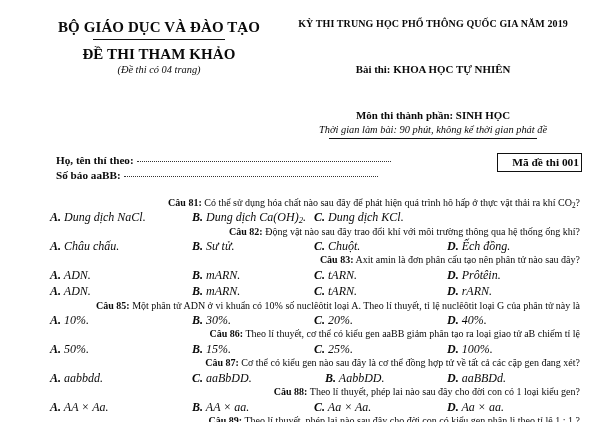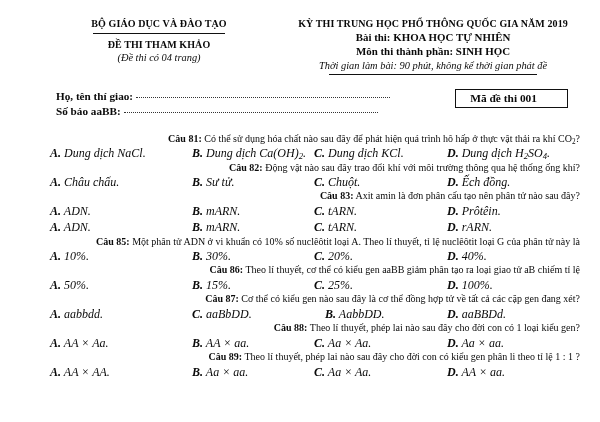--- a/index.html
+++ b/index.html
@@ -35,21 +35,21 @@
     width: 250px;
     text-align: center;
     flex: 0 0 auto;
   }
   .hdr-right {
     flex: 1 1 auto;
     text-align: center;
   }
   .hdr-line-bold {
     font-weight: bold;
-    font-size: 10px;
+    font-size: 15px;
     letter-spacing: .1px;
     line-height: 1.22;
     white-space: nowrap;
   }
   .hdr-line-bold.big {
     font-size: 10px;
   }
   .hdr-rule-left {
     width: 132px;
     height: 0;
@@ -66,20 +66,21 @@
     font-style: italic;
     font-size: 10.4px;
     line-height: 1.25;
     white-space: nowrap;
   }
   .hdr-sub {
     font-weight: bold;
     font-size: 10.9px;
     line-height: 1.3;
     white-space: nowrap;
+    margin-top: 32px;
   }
 
   
   .info-block {
     position: relative;
     margin-top: 14px;
     padding-left: 44px;
     height: 40px;
   }
   .info-row {
@@ -96,24 +97,24 @@
     flex: 0 0 auto;
     width: 254px;
     margin-left: 3px;
     border-bottom: 1.4px dotted #333;
     position: relative;
     top: -2px;
     height: 9px;
   }
   .code-box {
     position: absolute;
-    right: 20px;
+    right: 6px;
     top: 0px;
     border: 1.2px solid #111;
-    padding: 2px 30px 3px 14px;
+    padding: 2px 2px 3px 14px;
     font-weight: bold;
     font-size: 11.4px;
     white-space: nowrap;
     background: #fff;
   }
 
   
   .questions {
     margin-top: 4px;
     padding: 0 8px 0 22px;
@@ -170,39 +171,38 @@
       <div class="hdr-line-bold big">KỲ THI TRUNG HỌC PHỔ THÔNG QUỐC GIA NĂM 2019</div>
       <div class="hdr-sub">Bài thi: KHOA HỌC TỰ NHIÊN</div>
       <div class="hdr-sub">Môn thi thành phần: SINH HỌC</div>
       <div class="hdr-ital">Thời gian làm bài: 90 phút, không kể thời gian phát đề</div>
       <div class="hdr-rule-right"></div>
     </div>
   </div>
 
   <div class="info-block">
     <div class="info-row">
-      <span class="info-label">Họ, tên thí giao:</span>
+      <span class="info-label">Họ, tên thí theo:</span>
       <span class="info-dots"></span>
     </div>
     <div class="info-row">
       <span class="info-label">Số báo aaBB:</span>
       <span class="info-dots"></span>
     </div>
     <div class="code-box">Mã đề thi 001</div>
   </div>
 
   <div class="questions">
 
     <div class="q-block">
       <div class="q-stem"><span class="q-num">Câu 81:</span> <span>Có thể sử dụng hóa chất nào sau đây để phát hiện quá trình hô hấp ở thực vật thải ra khí CO</span><sub>2</sub><span>?</span></div>
       <div class="opt-row">
         <span class="opt opt-a"><span class="opt-letter">A.</span> <span>Dung dịch NaCl.</span></span>
         <span class="opt opt-b"><span class="opt-letter">B.</span> <span>Dung dịch Ca(OH)</span><sub>2</sub><span>.</span></span>
         <span class="opt opt-c"><span class="opt-letter">C.</span> <span>Dung dịch KCl.</span></span>
-        <span class="opt opt-d"><span class="opt-letter">D.</span> <span>Dung dịch H</span><sub>2</sub><span>SO</span><sub>4</sub><span>.</span></span>
       </div>
     </div>
 
     <div class="q-block">
       <div class="q-stem"><span class="q-num">Câu 82:</span> <span>Động vật nào sau đây trao đổi khí với môi trường thông qua hệ thống ống khí?</span></div>
       <div class="opt-row">
         <span class="opt opt-a"><span class="opt-letter">A.</span> <span>Châu chấu.</span></span>
         <span class="opt opt-b"><span class="opt-letter">B.</span> <span>Sư tử.</span></span>
         <span class="opt opt-c"><span class="opt-letter">C.</span> <span>Chuột.</span></span>
         <span class="opt opt-d"><span class="opt-letter">D.</span> <span>Ếch đồng.</span></span>

